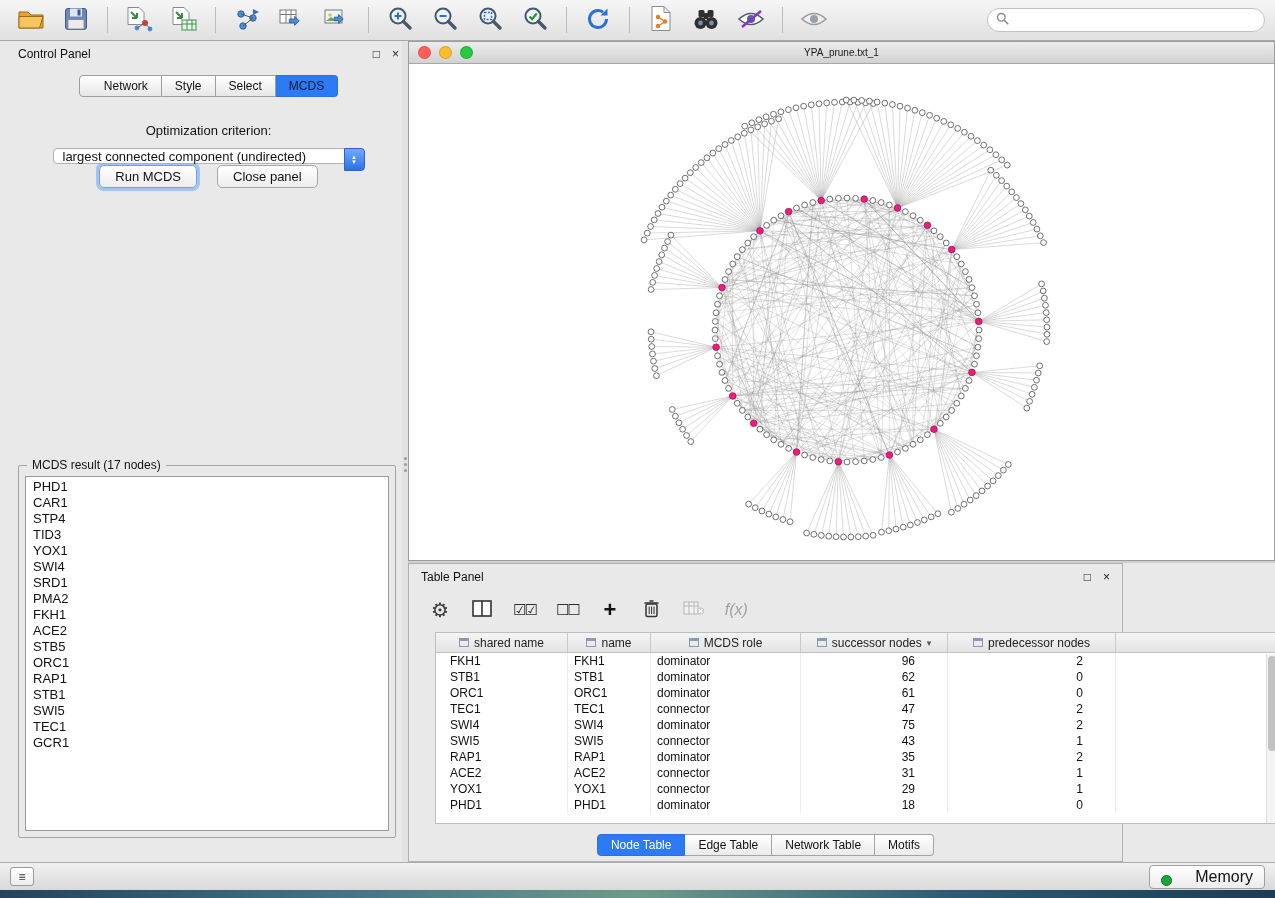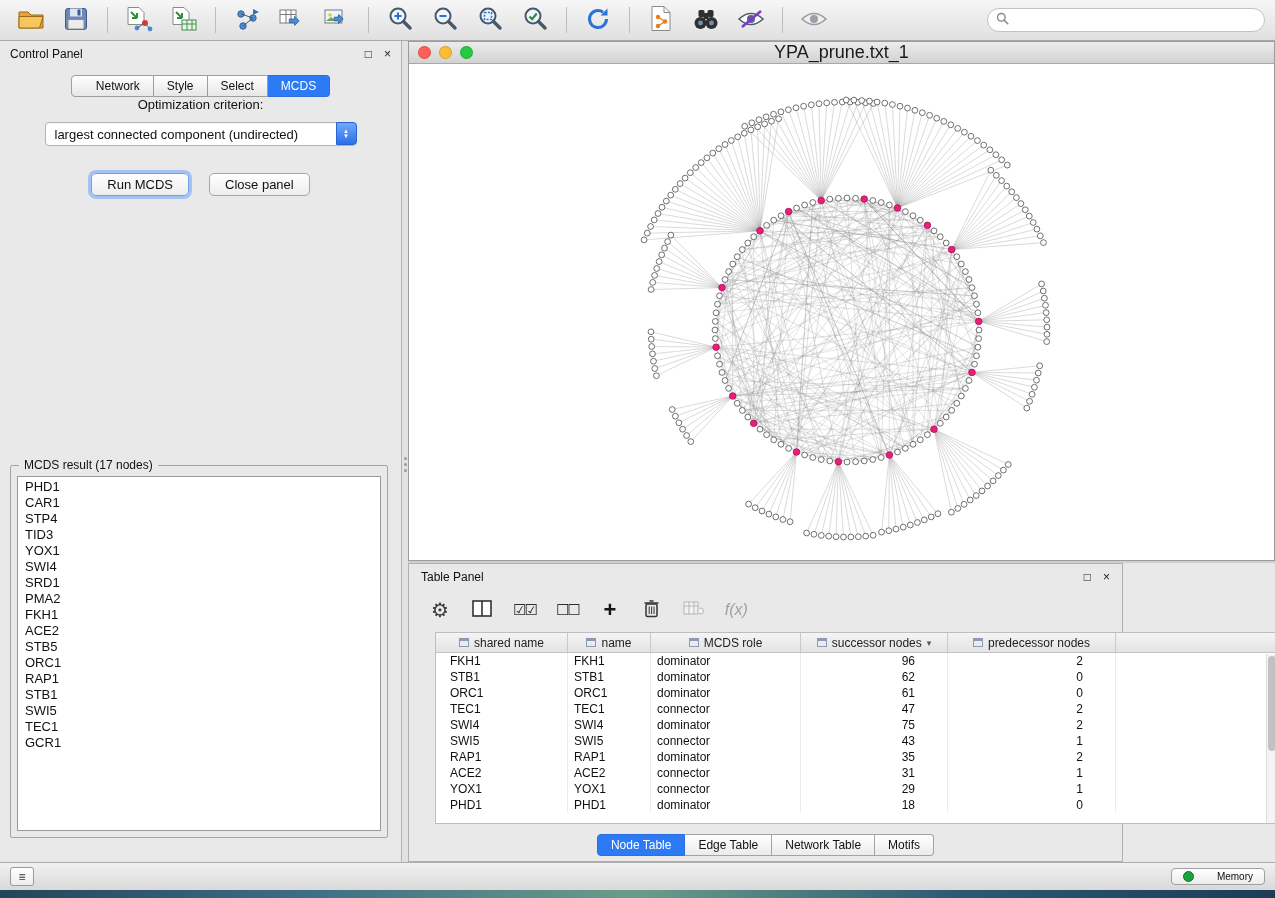--- a/index.html
+++ b/index.html
@@ -7,52 +7,52 @@
   body{position:relative;background:#e9e9e9;overflow:hidden;font-size:12px;color:#111;}
 
   
   .toolbar{position:absolute;left:0;top:0;width:1275px;height:41px;background:linear-gradient(#f6f6f6,#e0e0e0);border-bottom:1px solid #a8a8a8;display:flex;align-items:center;padding:0 10px;gap:3px;}
   .tbtn{width:42px;height:34px;display:flex;align-items:center;justify-content:center;border-radius:4px;}
   .tsep{width:1px;height:26px;background:#bdbdbd;margin:0 7px;}
   .search-box{margin-left:auto;width:278px;height:24px;background:#fff;border:1px solid #c2c2c2;border-radius:12px;display:flex;align-items:center;padding:0 8px;gap:6px;}
   .search-box input{border:none;outline:none;flex:1;font-size:12px;background:transparent;}
 
   
-  .control-panel{position:absolute;left:0;top:41px;width:402px;height:821px;background:#e9e9e9;border-right:1px solid #b3b3b3;}
+  .control-panel{position:absolute;left:8px;top:41px;width:402px;height:821px;background:#e9e9e9;border-right:1px solid #b3b3b3;}
   .cp-header{height:26px;display:flex;align-items:center;padding:0 10px;font-size:12px;}
   .winbtns{margin-left:auto;display:flex;gap:12px;font-size:12px;color:#222;}
   .winbtn{cursor:default;line-height:12px;}
   .cp-tabs{display:flex;justify-content:center;margin-top:8px;}
   .cp-tab{font-size:12px;padding:3px 13px;background:linear-gradient(#ffffff,#e7e7e7);border:1px solid #9e9e9e;border-left:none;color:#111;}
   .cp-tab:first-child{border-left:1px solid #9e9e9e;border-radius:4px 0 0 4px;padding-left:24px;}
   .cp-tab:last-child{border-radius:0 4px 4px 0;}
-  .cp-tab.active{background:#2d7bf4;border-color:#2d6fe0;color:#ffffff;}
-  .opt-label{text-align:center;font-size:13px;}
-  .dropdown{margin:10px auto 0;width:312px;height:24px;background:#fff;border:1px solid #b3b3b3;border-radius:4px;display:flex;align-items:center;font-size:13px;padding-left:9px;position:relative;box-shadow:inset 0 1px 1px rgba(0,0,0,.04);}
+  .cp-tab.active{background:#2d7bf4;border-color:#2d6fe0;color:#0f172a;}
+  .opt-label{text-align:center;font-size:13px;margin-top:26px;}
+  .dropdown{margin:10px auto 0;width:312px;height:16px;background:#fff;border:1px solid #b3b3b3;border-radius:4px;display:flex;align-items:center;font-size:13px;padding-left:9px;position:relative;box-shadow:inset 0 1px 1px rgba(0,0,0,.04);}
   .dd-stepper{position:absolute;right:-1px;top:-1px;width:21px;height:23px;background:linear-gradient(#70a9fa,#2d6fe8);border:1px solid #2a62cf;border-radius:0 4px 4px 0;color:#fff;display:flex;flex-direction:column;align-items:center;justify-content:center;font-size:6px;line-height:5px;}
-  .btn-row{display:flex;justify-content:center;gap:20px;margin-top:27px;}
+  .btn-row{display:flex;justify-content:center;gap:20px;margin-top:1px;}
   .btn{font-size:13px;padding:3px 15px;background:linear-gradient(#ffffff,#ededed);border:1px solid #a6a6a6;border-radius:5px;color:#111;}
   .btn.focused{box-shadow:0 0 0 3px rgba(106,164,255,.55);border-color:#6f9ff0;}
   .mcds-fieldset{position:absolute;left:10px;top:424px;width:378px;height:373px;border:1px solid #a5a5a5;border-radius:2px;}
   .mcds-legend{position:absolute;top:-8px;left:8px;background:#e9e9e9;padding:0 5px;font-size:12px;}
   .mcds-list{position:absolute;left:6px;right:6px;top:10px;bottom:6px;background:#fff;border:1px solid #9a9a9a;overflow:hidden;font-size:13px;padding:2px 0;}
   .mcds-item{padding:0 7px;line-height:16px;}
 
   
   .v-splitter{position:absolute;left:402px;top:41px;width:6px;height:821px;background:#e2e2e2;}
   .v-grip{position:absolute;left:1px;top:410px;width:4px;height:26px;display:flex;flex-direction:column;align-items:center;justify-content:center;gap:3px;}
   .v-grip span{width:3px;height:3px;border-radius:50%;background:#9a9a9a;}
   .h-splitter{position:absolute;left:408px;top:561px;width:867px;height:2px;background:#cfcfcf;}
 
   
   .network-panel{position:absolute;left:408px;top:41px;width:867px;height:520px;background:#fff;border:1px solid #9c9c9c;}
   .net-titlebar{height:22px;background:linear-gradient(#ececec,#d2d2d2);border-bottom:1px solid #a8a8a8;display:flex;align-items:center;padding:0 9px;position:relative;}
   .traffic{display:flex;gap:8px;z-index:2;}
   .light{width:13px;height:13px;border-radius:50%;border:1px solid rgba(0,0,0,.15);}
-  .net-title{position:absolute;left:0;right:0;text-align:center;font-size:18px;color:#1a1a1a;}
+  .net-title{position:absolute;left:0;right:0;text-align:center;font-size:10px;color:#1a1a1a;}
   #network-svg{position:absolute;left:0;top:22px;}
 
   
   .table-panel{position:absolute;left:408px;top:563px;width:715px;height:299px;background:#e9e9e9;border:1px solid #b0b0b0;}
   .tp-header{height:26px;display:flex;align-items:center;padding:0 12px;font-size:12px;}
   .tp-toolbar{height:40px;display:flex;align-items:center;gap:20px;padding:0 20px;}
   .tico{display:flex;align-items:center;justify-content:center;min-width:22px;height:26px;}
   .gear{font-size:20px;color:#3c3c3c;line-height:20px;}
   .chk{font-size:15px;color:#2e2e2e;letter-spacing:-2px;}
   .plus{font-size:22px;font-weight:bold;color:#151515;line-height:20px;}
@@ -71,21 +71,21 @@
   .vthumb{position:absolute;left:1px;top:2px;width:8px;height:95px;border-radius:4px;background:#c2c2c2;}
   .tp-tabs{position:absolute;left:0;right:0;bottom:5px;display:flex;justify-content:center;}
   .tp-tab{font-size:12px;padding:3px 13px;background:linear-gradient(#ffffff,#ebebeb);border:1px solid #a3a3a3;border-left:none;color:#111;}
   .tp-tab:first-child{border-left:1px solid #a3a3a3;border-radius:4px 0 0 4px;}
   .tp-tab:last-child{border-radius:0 4px 4px 0;}
   .tp-tab.active{background:#2d7bf4;border-color:#2d6fe0;color:#fff;}
 
   
   .status-bar{position:absolute;left:0;top:862px;width:1275px;height:28px;background:linear-gradient(#f1f1f1,#d9d9d9);border-top:1px solid #ababab;display:flex;align-items:center;padding:0 10px;}
   .list-btn{width:24px;height:19px;border:1px solid #9a9a9a;border-radius:3px;background:linear-gradient(#fff,#ededed);display:flex;align-items:center;justify-content:center;font-size:12px;color:#333;}
-  .memory-btn{margin-left:auto;display:flex;align-items:flex-start;gap:23px;border:1px solid #9f9f9f;border-radius:4px;background:linear-gradient(#ffffff,#ececec);padding:2px 11px;font-size:10px;}
+  .memory-btn{margin-left:auto;display:flex;align-items:flex-end;gap:23px;border:1px solid #9f9f9f;border-radius:4px;background:linear-gradient(#ffffff,#ececec);padding:2px 11px;font-size:16px;}
   .memdot{width:11px;height:11px;border-radius:50%;background:#17a53a;border:1px solid #0d7a28;}
   .wallpaper{position:absolute;left:0;top:890px;width:1275px;height:8px;background:linear-gradient(90deg,#24445b,#3f7086,#6d9b8a,#2c5a74,#1d3c55);}
 </style>
 </head>
 <body>
 
 <div class="toolbar">
   <div class="tbtn">
     <span>
       <svg width="28" height="24" viewBox="0 0 28 24">

